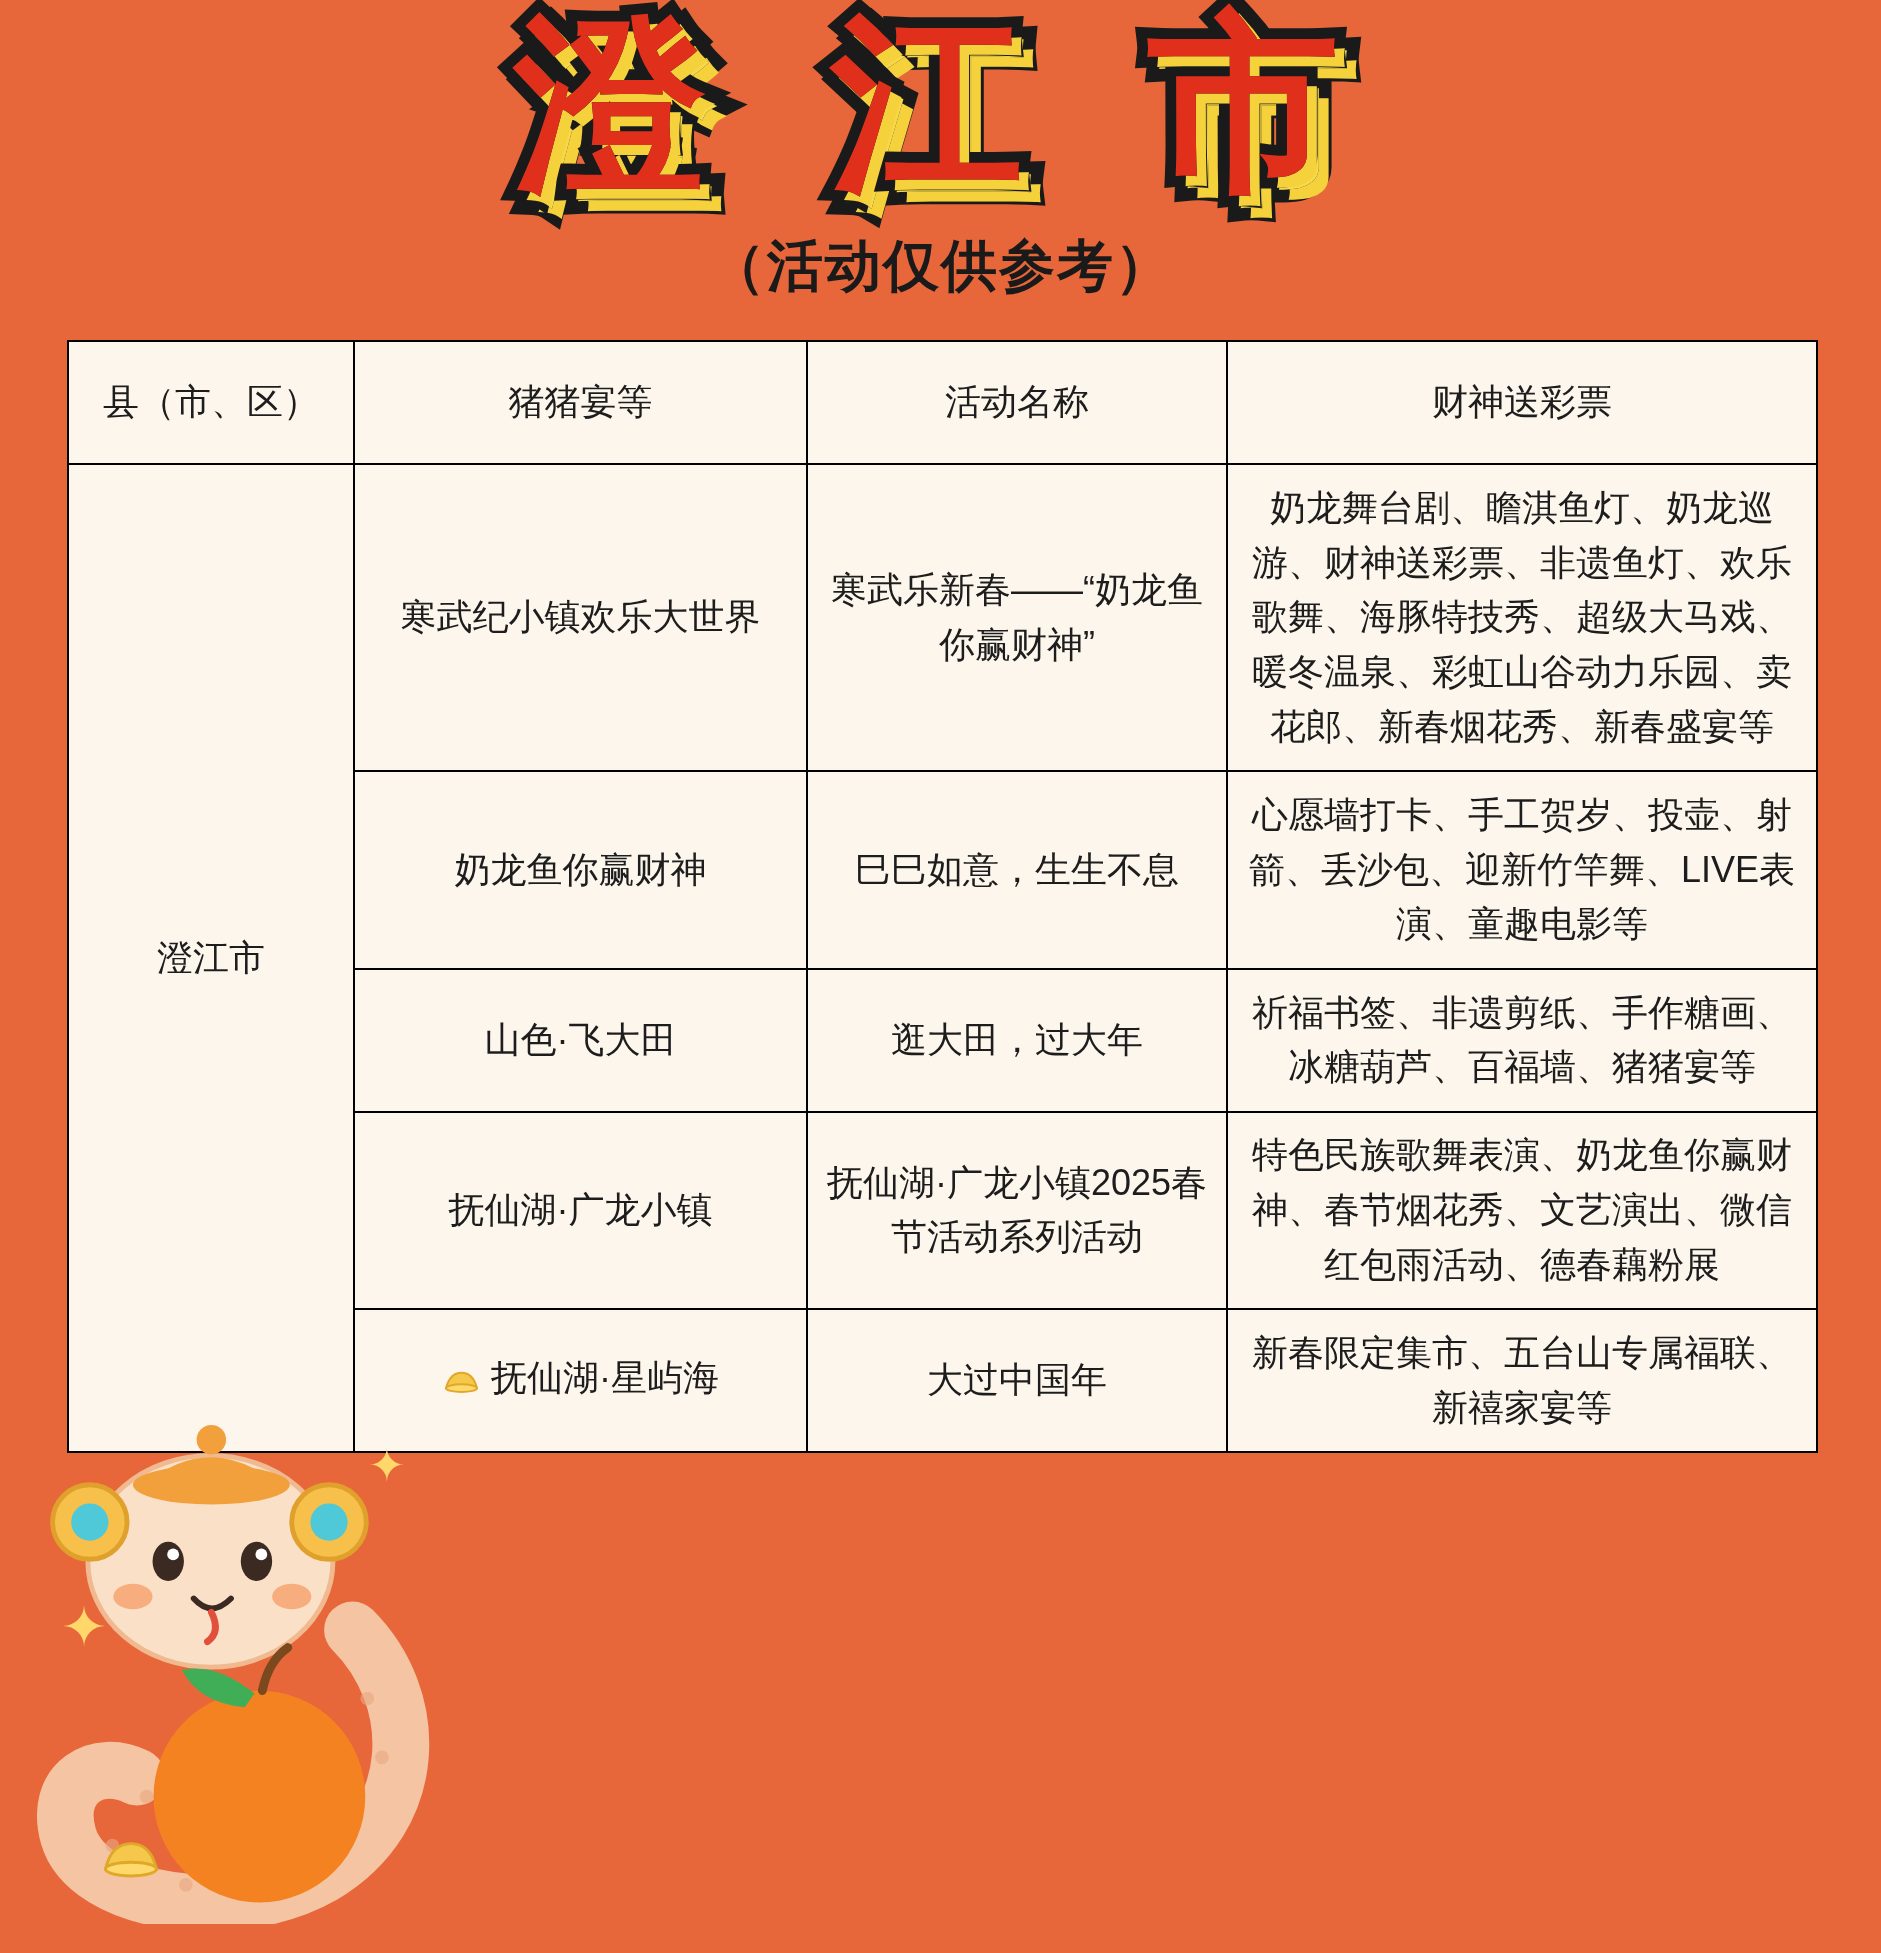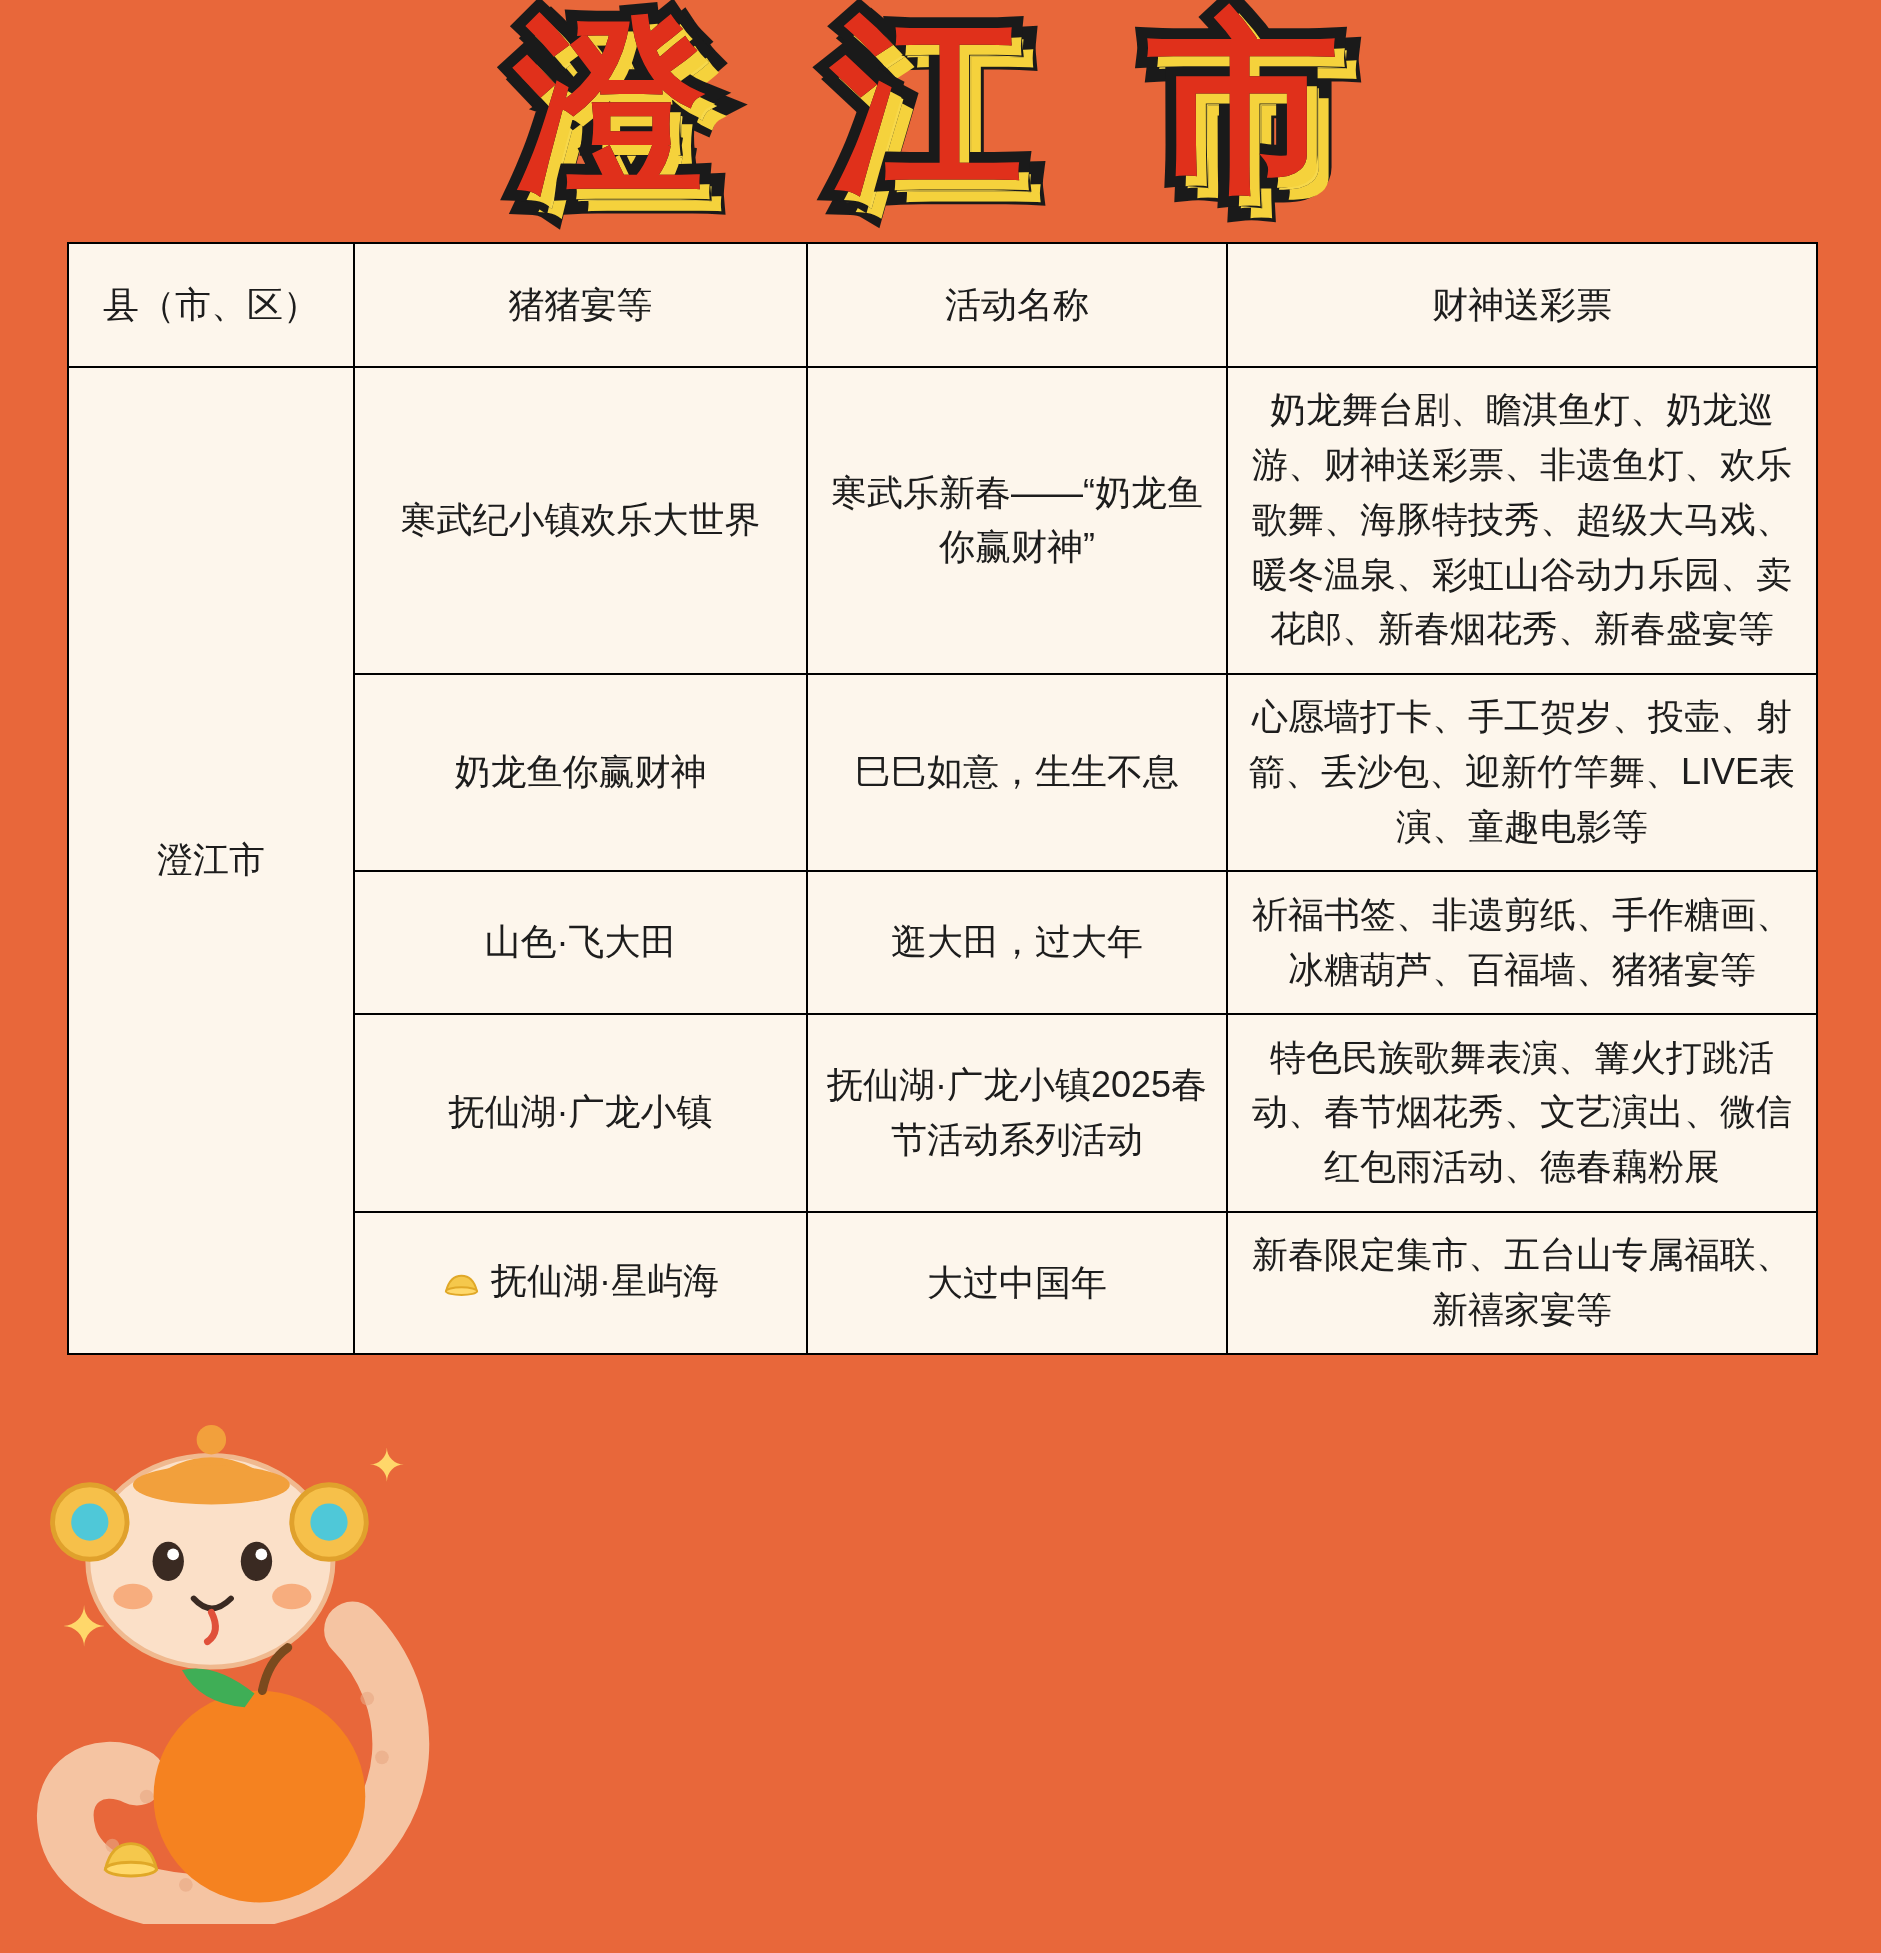--- a/index.html
+++ b/index.html
@@ -133,20 +133,21 @@
   }
 </style>
 </head>
 <body>
 
 <div class="header">
   <div class="title-wrap">
     <div class="main-title title-yellow">澄 江 市</div>
     <div class="main-title title-red">澄 江 市</div>
   </div>
+  <div class="subtitle">（活动仅供参考）</div>
 </div>
 
 <div class="table-wrap">
   <table class="schedule">
     <colgroup>
       <col class="c1">
         <col class="c2">
         <col class="c3">
         <col class="c4">
     </colgroup>
@@ -171,21 +172,21 @@
         <td class="content-cell">心愿墙打卡、手工贺岁、投壶、射箭、丢沙包、迎新竹竿舞、LIVE表演、童趣电影等</td>
       </tr>
       <tr>
         <td>山色·飞大田</td>
         <td>逛大田，过大年</td>
         <td class="content-cell">祈福书签、非遗剪纸、手作糖画、冰糖葫芦、百福墙、猪猪宴等</td>
       </tr>
       <tr>
         <td>抚仙湖·广龙小镇</td>
         <td>抚仙湖·广龙小镇2025春节活动系列活动</td>
-        <td class="content-cell">特色民族歌舞表演、篝火打跳活动、春节烟花秀、文艺演出、微信红包雨活动、德春藕粉展</td>
+        <td class="content-cell">特色民族歌舞表演、奶龙鱼你赢财神、春节烟花秀、文艺演出、微信红包雨活动、德春藕粉展</td>
       </tr>
       <tr>
         <td>
           <span class="coin-glyph">
             <svg width="39" height="29" viewBox="0 0 40 30">
               <path d="M4 24 Q8 8 20 8 Q32 8 36 24 Z" fill="#f5c84c" stroke="#e0a828" stroke-width="2"></path>
               <ellipse cx="20" cy="24" rx="16" ry="4" fill="#ffd96b" stroke="#e0a828" stroke-width="2"></ellipse>
             </svg>
           </span><span>抚仙湖·星屿海</span>
         </td>

